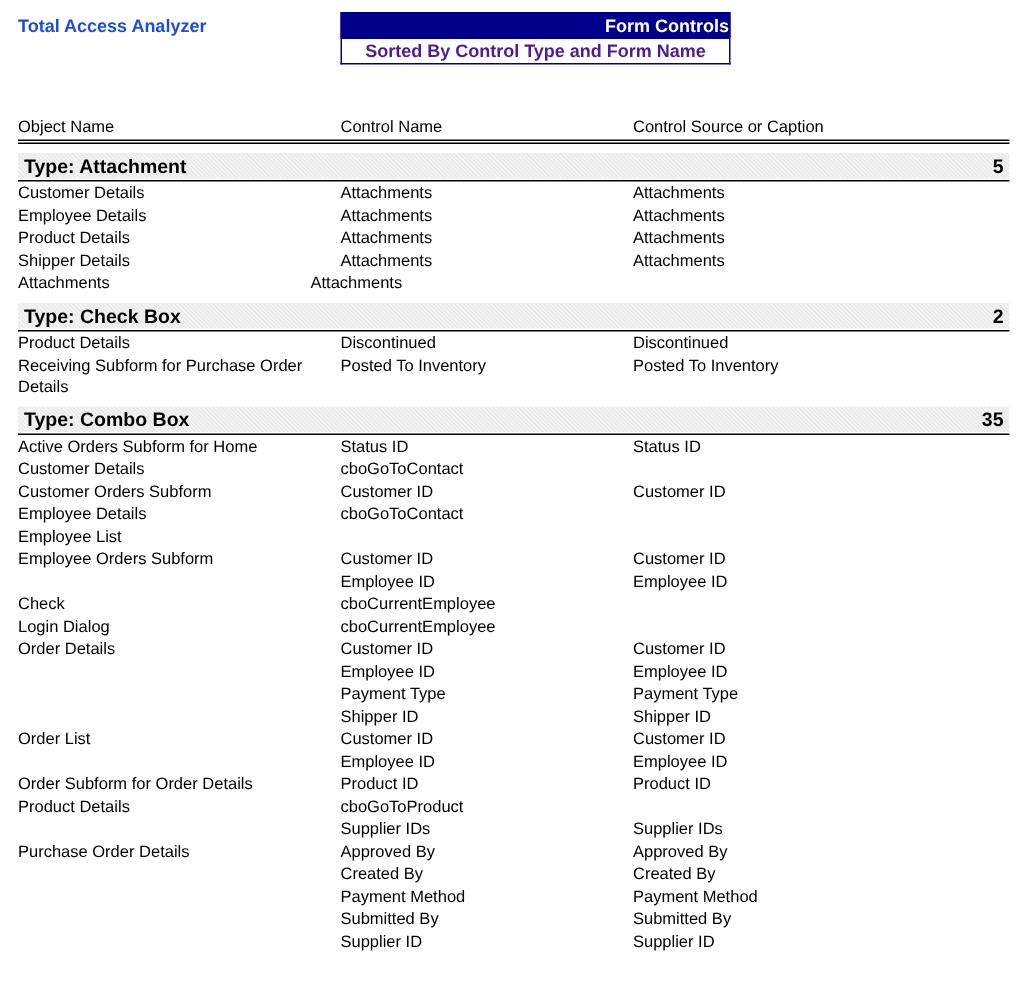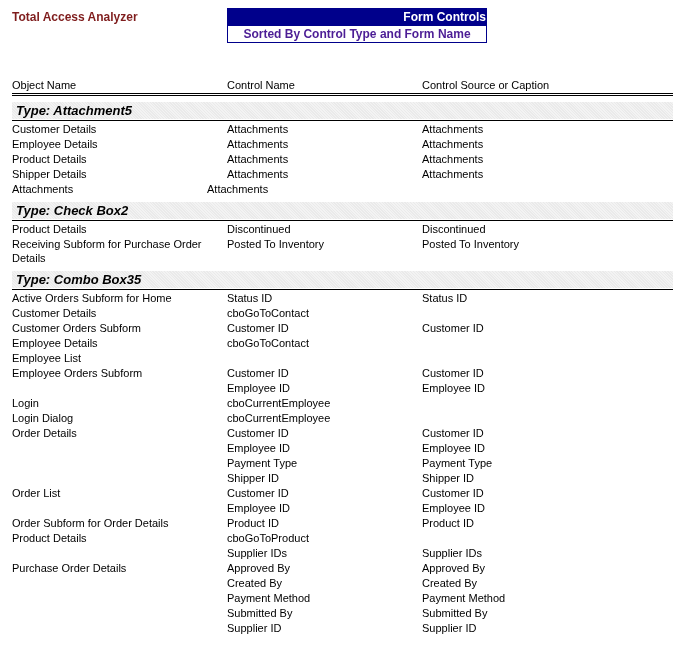--- a/index.html
+++ b/index.html
@@ -10,21 +10,21 @@
     color: #000;
     width: 685px;
     box-sizing: border-box;
     background: #fff;
   }
   .header-row {
     display: flex;
     align-items: flex-start;
   }
   .app-title {
-    color: #7f1d1d;
+    color: #1d4ed8;
     font-weight: bold;
     font-size: 12px;
     padding-top: 2px;
     width: 215px;
   }
   .title-box {
     width: 260px;
   }
   .title-main {
     background: #00008b;
@@ -58,27 +58,27 @@
     border-top: 3px double #000;
     margin: 2px 0 0 0;
   }
   .thin-rule {
     border: none;
     border-top: 1px solid #000;
     margin: 1px 0 0 0;
   }
   .group-header {
     display: flex;
+    justify-content: space-between;
     align-items: center;
     background-image: repeating-linear-gradient(45deg,#f3f3f3 0,#f3f3f3 1px,#eaeaea 1px,#eaeaea 2px);
     font-weight: bold;
     font-size: 13px;
     padding: 1px 4px;
     margin-top: 6px;
-    font-style: italic;
   }
   .group-count {
     font-weight: bold;
     font-size: 13px;
   }
   .row {
     display: flex;
     padding: 1px 0 0 0;
     line-height: 14px;
   }
@@ -179,21 +179,21 @@
       <div class="col1">Employee Orders Subform</div>
       <div class="col2">Customer ID</div>
       <div class="col3">Customer ID</div>
     </div>
     <div class="row">
       <div class="col1"></div>
       <div class="col2">Employee ID</div>
       <div class="col3">Employee ID</div>
     </div>
     <div class="row">
-      <div class="col1">Login</div>
+      <div class="col1">Check</div>
       <div class="col2">cboCurrentEmployee</div>
       <div class="col3"></div>
     </div>
     <div class="row">
       <div class="col1">Login Dialog</div>
       <div class="col2">cboCurrentEmployee</div>
       <div class="col3"></div>
     </div>
     <div class="row">
       <div class="col1">Order Details</div>

